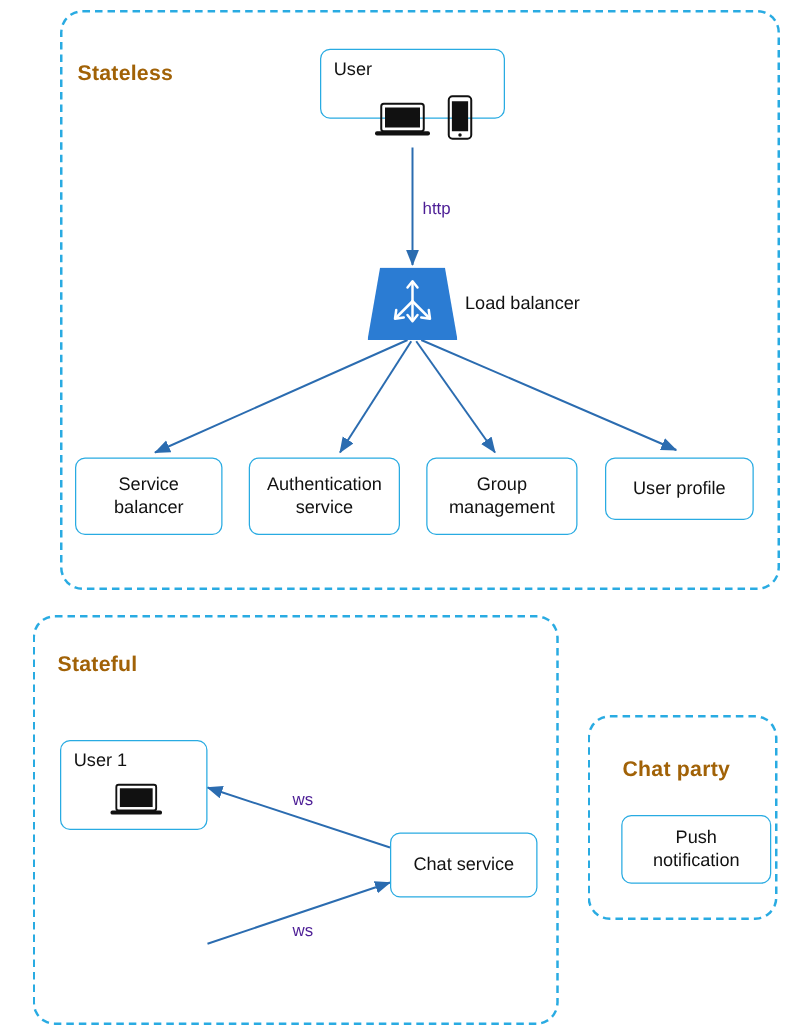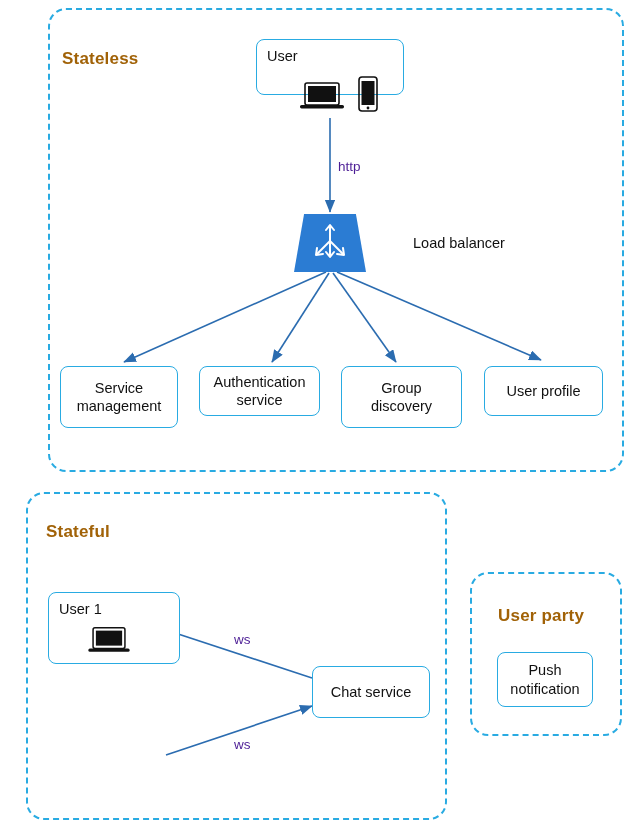--- a/index.html
+++ b/index.html
@@ -78,21 +78,20 @@
     clip-path: polygon(14% 0%, 86% 0%, 100% 100%, 0% 100%);
     display: flex;
     align-items: center;
     justify-content: center;
   }
   .lb-caption {
     position: absolute;
     font-size: 14.5px;
     color: #111111;
     white-space: nowrap;
-    margin-left: 41px;
   }
   .device-row {
     position: absolute;
     display: flex;
     align-items: flex-end;
     gap: 12px;
   }
 </style>
 </head>
 <body>
@@ -156,69 +155,69 @@
           <polyline points="33,27 34,34 27,33"></polyline>
         </g>
       </svg>
     </span>
   </div>
   <div class="lb-caption" style="left:372px; top:235px;">Load balancer</div>
 
   <div class="node" style="left:60px; top:366px; width:118px; height:62px;">
     <div>
       <div>Service</div>
-      <div>management</div>
-    </div>
-  </div>
-
-  <div class="node" style="left:199px; top:366px; width:121px; height:50px;">
+      <div>balancer</div>
+    </div>
+  </div>
+
+  <div class="node" style="left:199px; top:366px; width:121px; height:62px;">
     <div>
       <div>Authentication</div>
       <div>service</div>
     </div>
   </div>
 
   <div class="node" style="left:341px; top:366px; width:121px; height:62px;text-align:center;">
     <div>
       <div>Group</div>
-      <div>discovery</div>
+      <div>management</div>
     </div>
   </div>
 
   <div class="node" style="left:484px; top:366px; width:119px; height:50px;">
     <div>
       <div>User profile</div>
     </div>
   </div>
 
   <div class="group-box" style="left:26px; top:492px; width:421px; height:328px;"></div>
   <div class="group-title" style="left:46px; top:522px;">Stateful</div>
 
-  <div class="node" style="left:48px; top:592px; width:132px; height:72px;">
+  <div class="node" style="left:48px; top:592px; width:118px; height:72px;">
     <span class="node-label-tl">User 1</span>
     <span style="position:absolute; left:38px; top:32px;">
       <svg width="44" height="30" viewBox="0 0 46 32">
         <rect x="6" y="3" width="34" height="22" rx="2" fill="none" stroke="#111" stroke-width="1.6"></rect>
         <rect x="9" y="6" width="28" height="16" fill="#111"></rect>
         <rect x="1" y="25" width="44" height="3.4" rx="1.6" fill="#111"></rect>
       </svg>
     </span>
   </div>
 
 
   <div class="node" style="left:312px; top:666px; width:118px; height:52px;">
     <span>Chat service</span>
   </div>
 
   <div class="edge-label" style="left:232px; top:632px;">ws</div>
   <div class="edge-label" style="left:232px; top:737px;">ws</div>
 
   <div class="group-box" style="left:470px; top:572px; width:152px; height:164px;"></div>
-  <div class="group-title" style="left:498px; top:606px;">User party</div>
-
-  <div class="node" style="left:497px; top:652px; width:96px; height:55px;">
+  <div class="group-title" style="left:498px; top:606px;">Chat party</div>
+
+  <div class="node" style="left:497px; top:652px; width:120px; height:55px;">
     <div>
       <div>Push</div>
       <div>notification</div>
     </div>
   </div>
 
 </div>
 
 </body></html>

